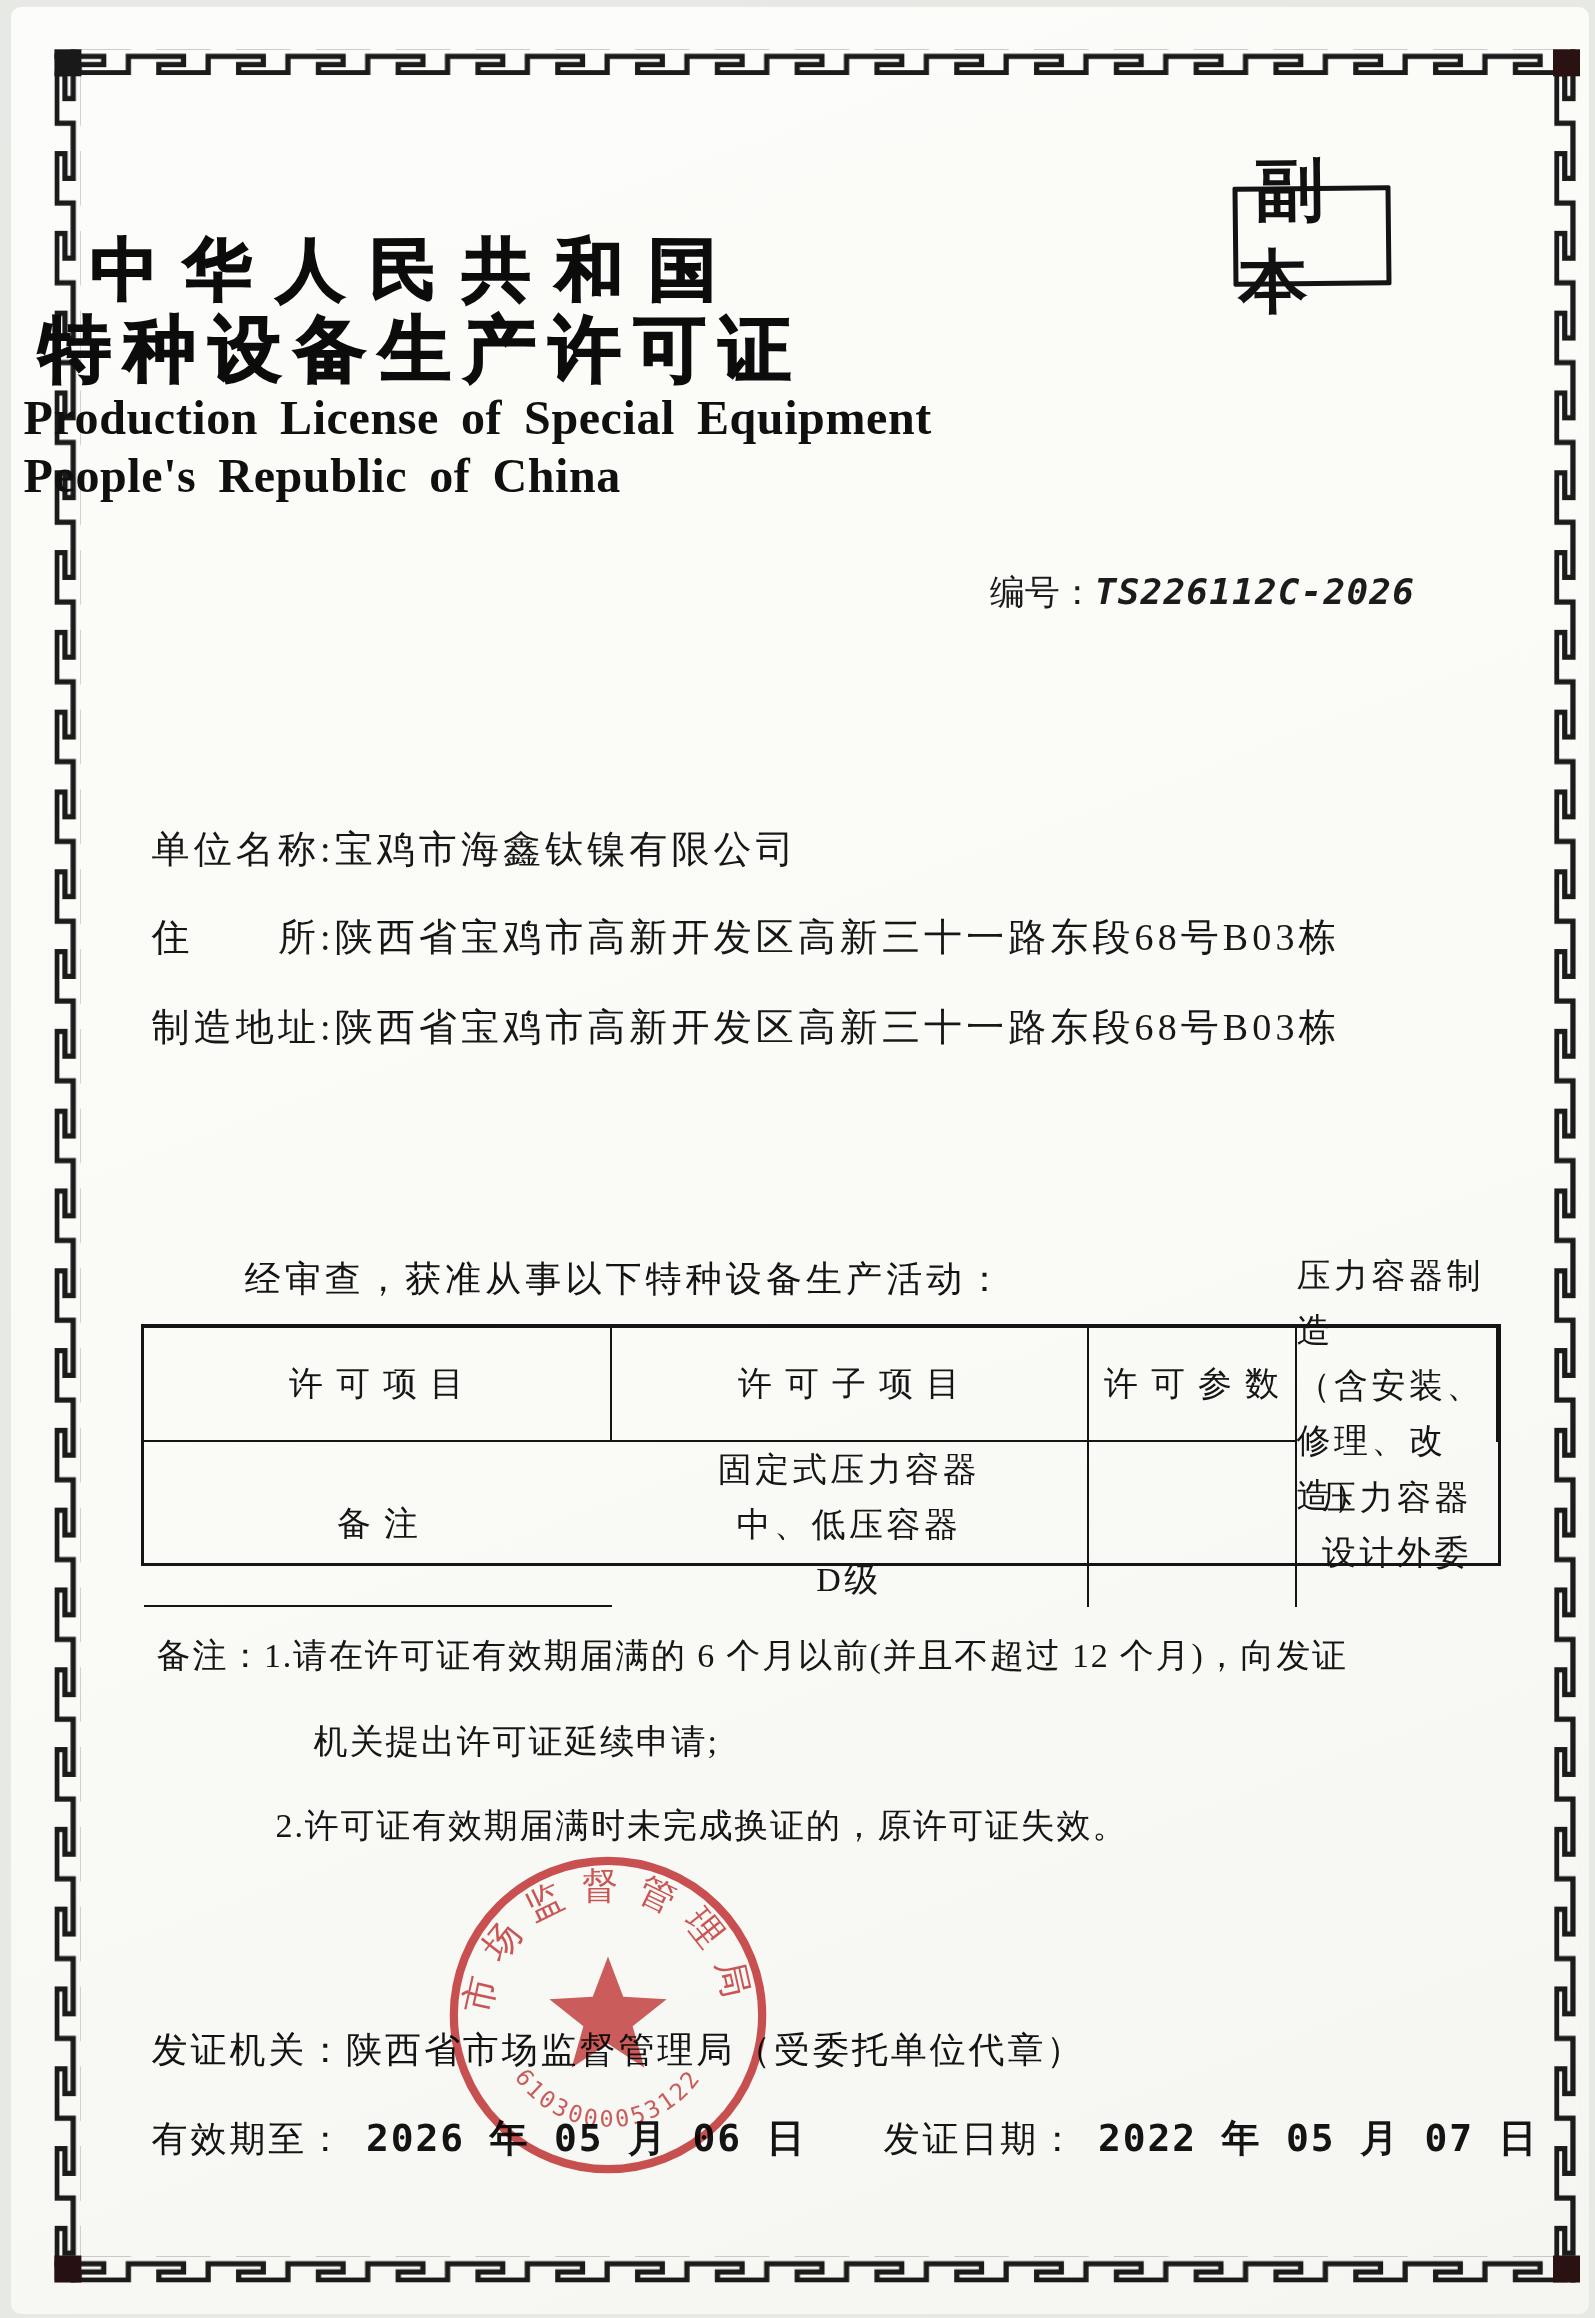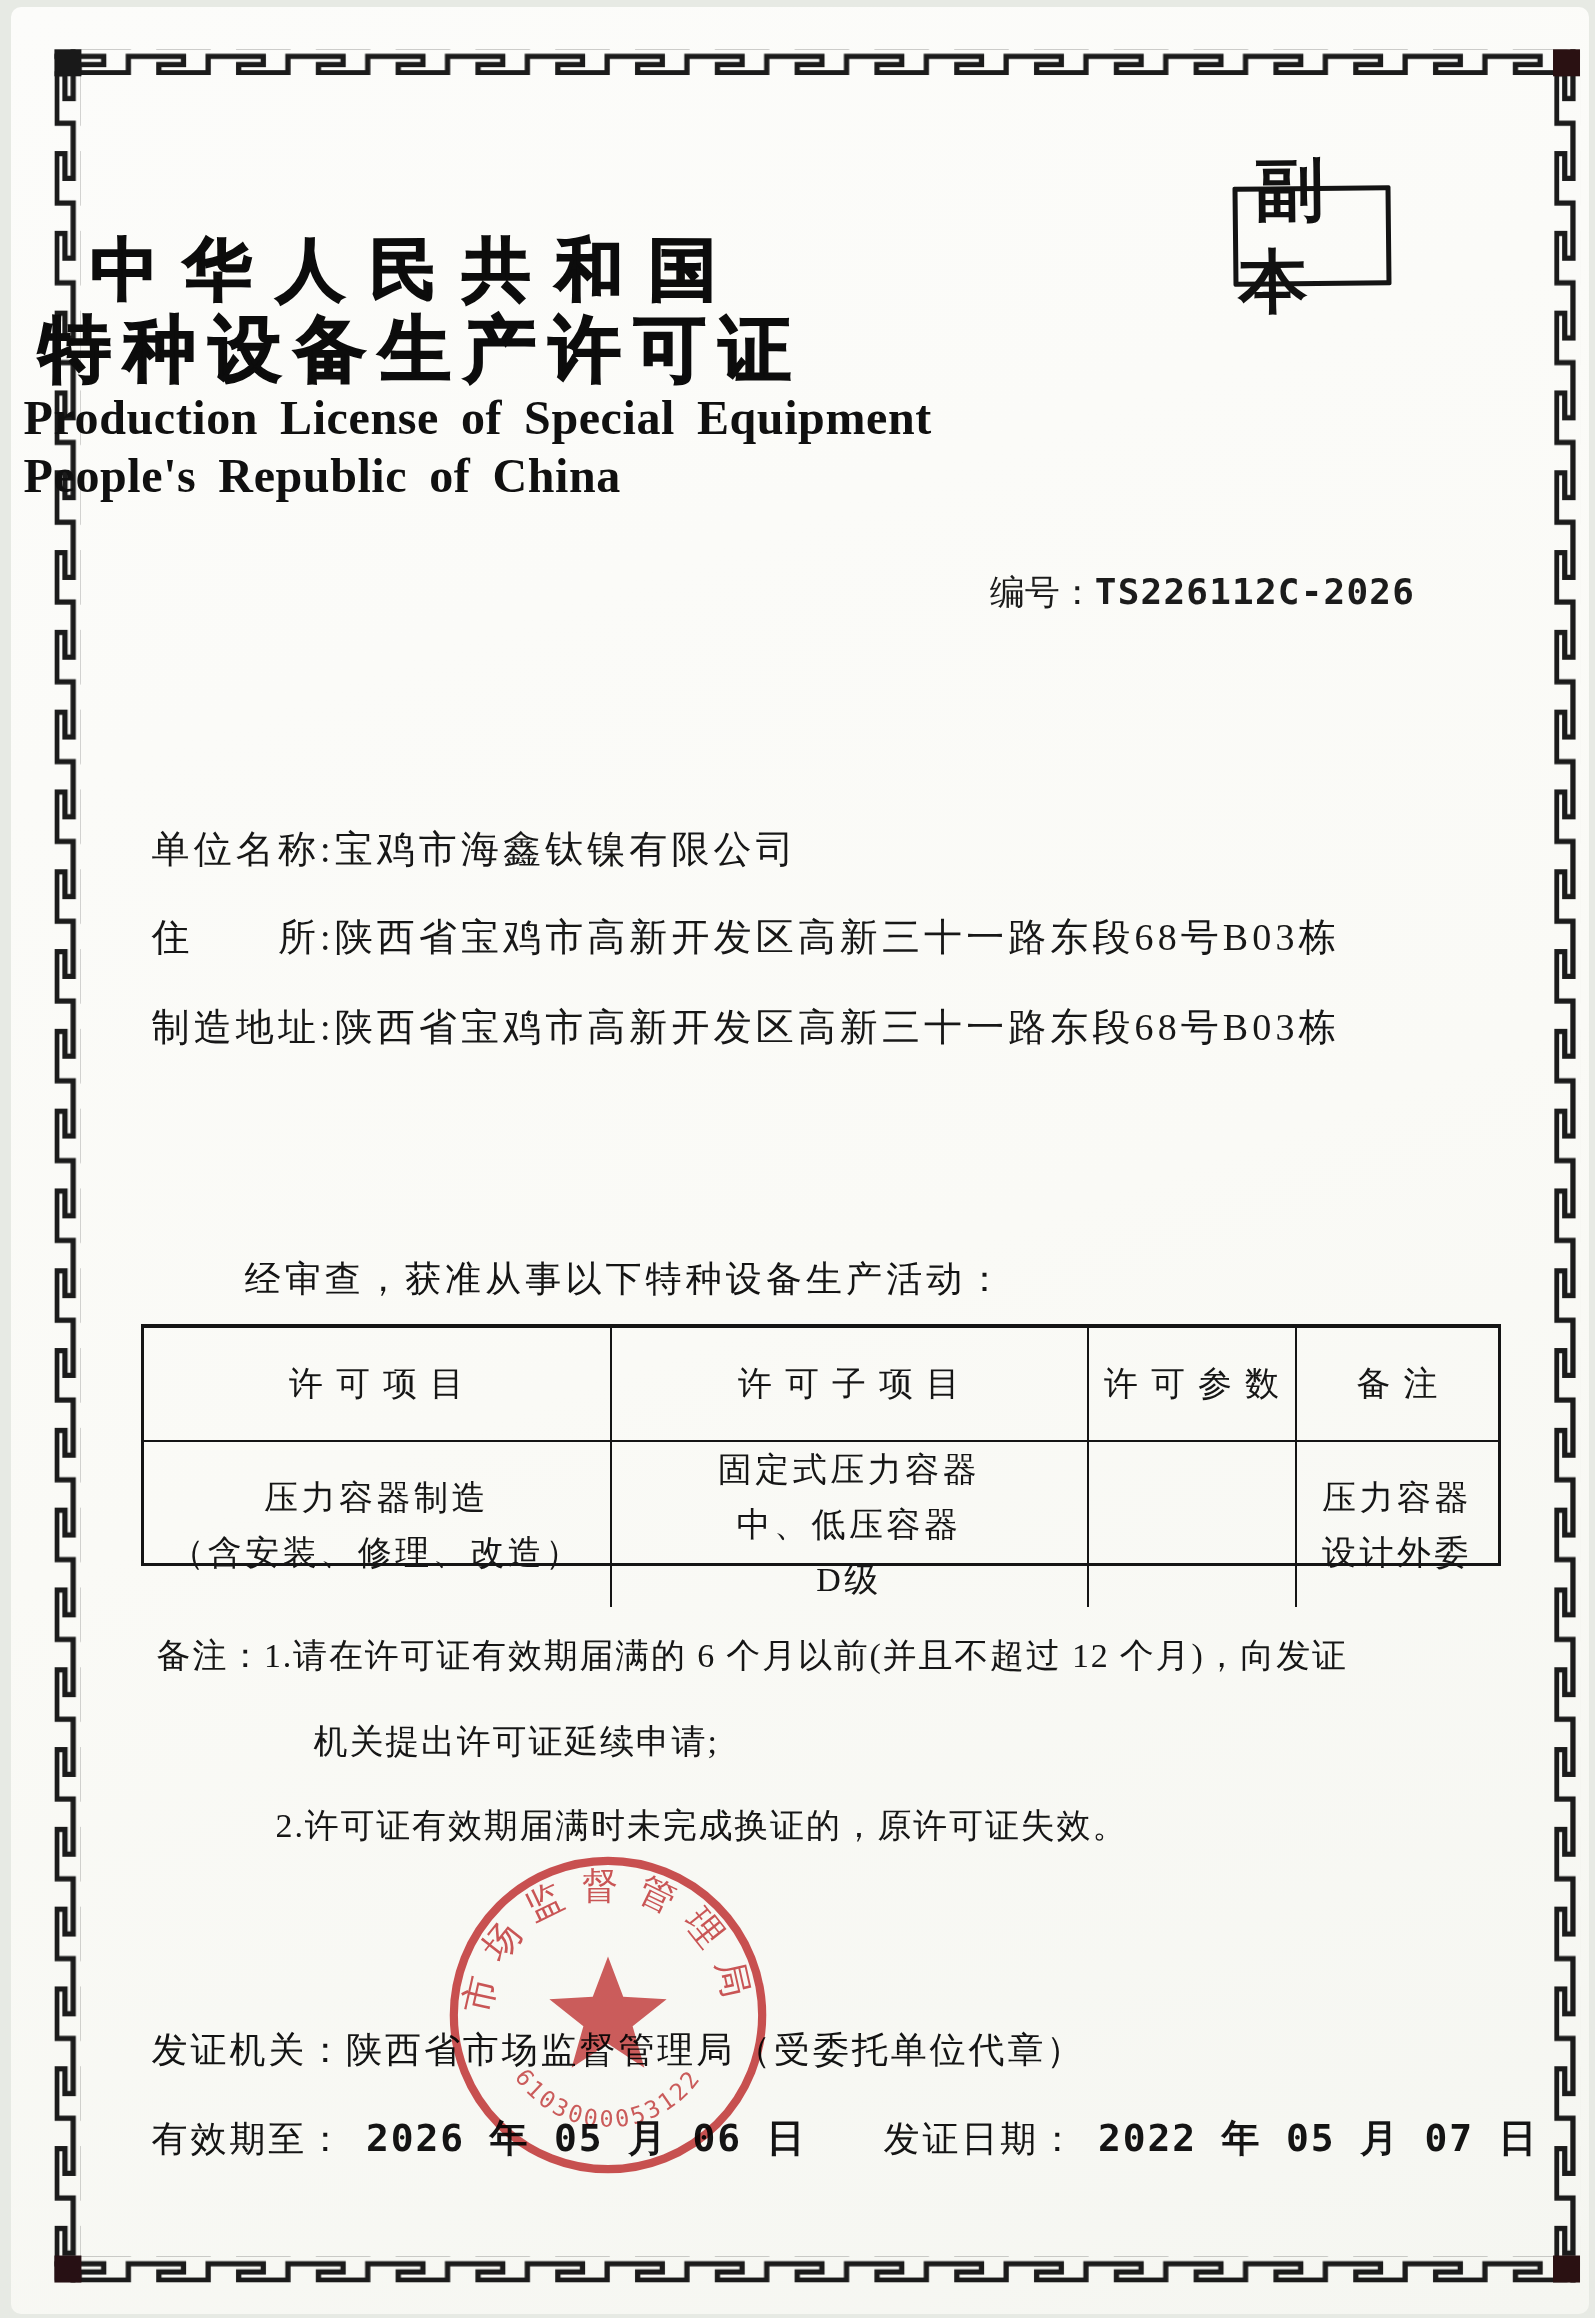--- a/index.html
+++ b/index.html
@@ -24,21 +24,21 @@
     font-size:69px;font-weight:900;letter-spacing:17.6px;text-indent:17.6px;
     transform:rotate(-0.6deg);color:#111;
   }
   .t-cn{font-weight:900;color:#0c0c0c;-webkit-text-stroke:1.8px #0c0c0c;}
   .t-cn1{position:absolute;left:0;width:100%;top:218px;font-size:68px;letter-spacing:25px;text-indent:25px;transform:translateX(40px);}
   .t-cn2{position:absolute;left:0;width:100%;top:295px;font-size:72px;letter-spacing:13px;text-indent:13px;}
   .t-en{font-weight:700;color:#101010;}
   .t-en1{position:absolute;left:0;width:100%;top:383px;font-size:48px;word-spacing:9.4px;letter-spacing:0.6px;}
   .t-en2{position:absolute;left:0;width:100%;top:441px;font-size:48px;word-spacing:9.4px;letter-spacing:0.6px;}
   .license-no{position:absolute;top:562px;right:174px;font-size:35px;}
-  .license-no .code{font-family:"DejaVu Sans Mono",monospace;font-weight:700;font-size:36px;letter-spacing:1.2px;}
+  .license-no .code{font-family:"DejaVu Sans Mono",monospace;font-weight:700;font-size:36px;letter-spacing:1.2px;font-style:italic;}
   
   .info{font-size:38px;letter-spacing:4.1px;color:#171717;}
   .info .lbl{letter-spacing:4.1px;}
   .row-name{left:141px;top:817px;text-align:right;}
   .row-res{left:141px;top:905px;}
   .row-mfg{left:141px;top:995px;}
   
   .intro{left:234px;top:1248px;font-size:36px;letter-spacing:4.1px;color:#141414;}
   .ltable{
     position:absolute;left:130px;top:1317px;width:1360px;height:242px;
@@ -121,26 +121,26 @@
   <div class="abs info row-mfg">
     <span class="lbl">制造地址:</span><span>陕西省宝鸡市高新开发区高新三十一路东段68号B03栋</span>
   </div>
 
   <div class="abs intro">经审查，获准从事以下特种设备生产活动：</div>
 
   <div class="ltable">
     <div class="cell head">许可项目</div>
     <div class="cell head">许可子项目</div>
     <div class="cell head">许可参数</div>
-    <div class="cell head lastcol">备注</div>
-
     <div class="cell bodyrow">
       <div class="ln">压力容器制造</div>
       <div class="ln">（含安装、修理、改造）</div>
     </div>
+
+    <div class="cell head lastcol">备注</div>
     <div class="cell bodyrow">
       <div class="ln">固定式压力容器</div>
       <div class="ln">中、低压容器</div>
       <div class="ln">D级</div>
     </div>
     <div class="cell bodyrow"></div>
     <div class="cell bodyrow lastcol">
       <div class="ln">压力容器</div>
       <div class="ln">设计外委</div>
     </div>

